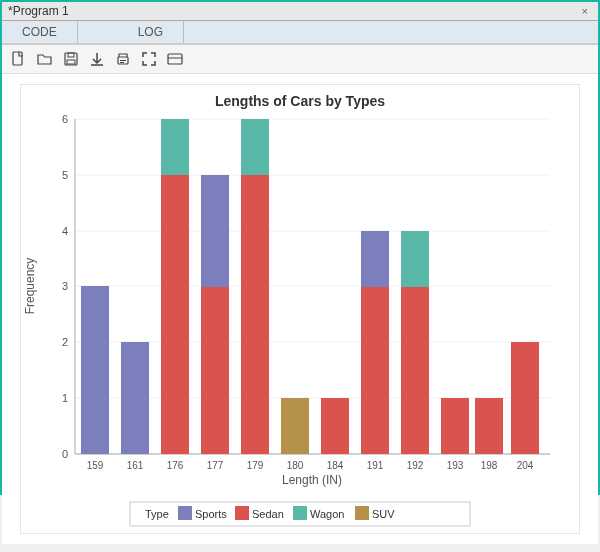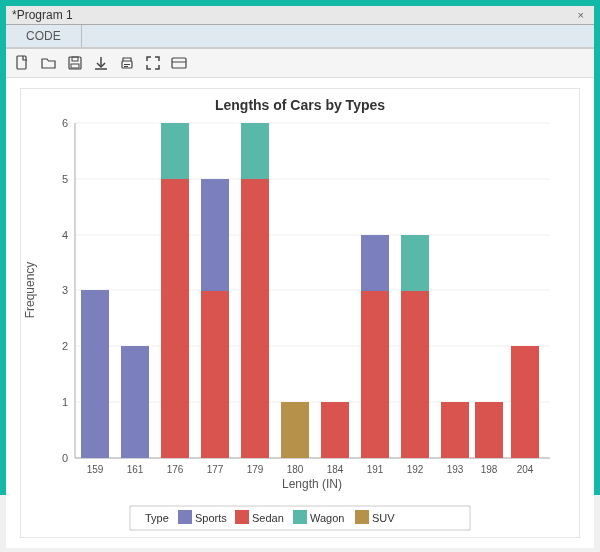--- a/index.html
+++ b/index.html
@@ -1,18 +1,18 @@
 <!DOCTYPE html>
 <html><head>
   <meta charset="utf-8">
   <style>
     * { box-sizing: border-box; margin: 0; padding: 0; }
     body { font-family: Arial, sans-serif; background: #f0f0f0; width: 600px; height: 552px; overflow: hidden; }
     
-    .window { width: 600px; height: 495px; background: #a21caf; border: 6px solid #14b8a6; display: flex; flex-direction: column; }
+    .window { width: 600px; height: 495px; background: #a21caf; border: 2px solid #14b8a6; display: flex; flex-direction: column; }
     
     
     .title-bar { background: #e8e8e8; border-bottom: 1px solid #aaa; display: flex; align-items: center; padding: 2px 6px; height: 24px; }
     .title-text { font-size: 12px; color: #333; flex: 1; }
     .title-close { font-size: 11px; color: #666; cursor: pointer; padding: 0 4px; }
     
     
     .tab-bar { display: flex; background: #e0e8f0; border-bottom: 2px solid #ccc; height: 28px; gap: 40px; }
     .tab { padding: 4px 20px; font-size: 12px; cursor: pointer; border-right: 1px solid #bbb; display: flex; align-items: center; color: #555; }
     .tab.active { background: #fff; border-bottom: 2px solid #fff; color: #0078d4; font-weight: bold; margin-bottom: -2px; }
@@ -32,20 +32,21 @@
 
 <div class="window">
 
   <div class="title-bar">
     <span class="title-text">*Program 1</span>
     <span class="title-close">×</span>
   </div>
 
   <div class="tab-bar">
     <div class="tab">CODE</div>
+    <div class="tab">LOG</div>
   </div>
 
   <div class="toolbar">
     <button class="tool-btn" title="New">
       <svg width="16" height="16" viewBox="0 0 16 16">
           <rect x="2" y="1" width="9" height="13" rx="1" fill="none" stroke="#444" stroke-width="1.2"></rect>
           <polyline points="8,1 8,5 12,5" fill="none" stroke="#444" stroke-width="1.2"></polyline>
         </svg>
     </button>
     <button class="tool-btn" title="Open">

